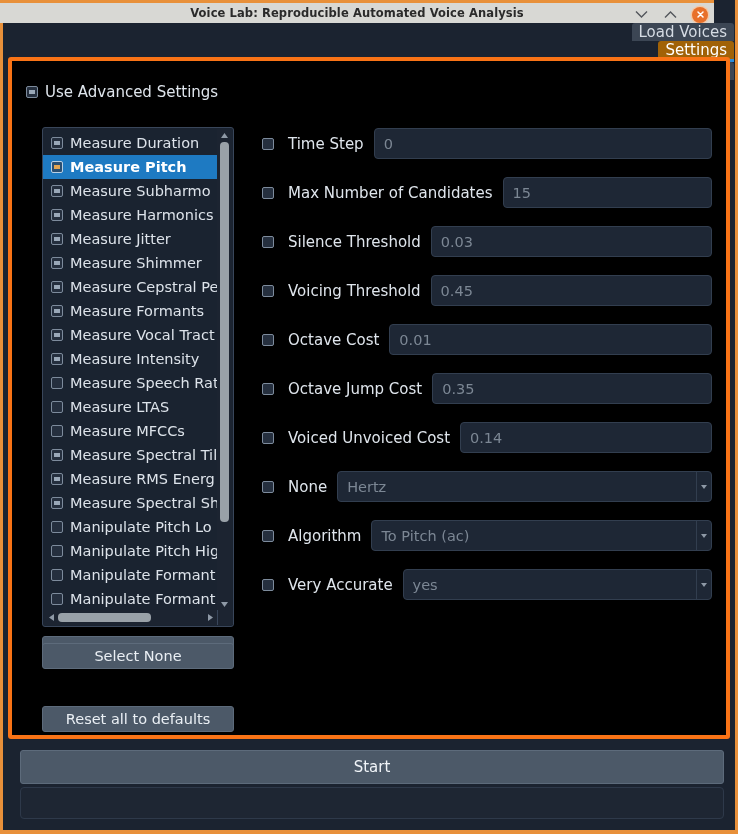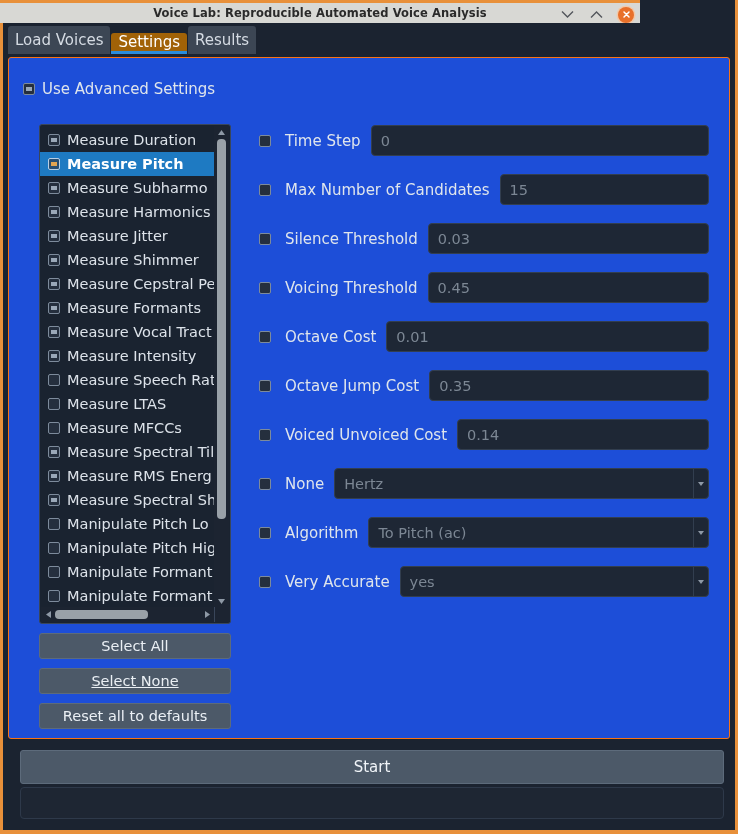--- a/index.html
+++ b/index.html
@@ -20,21 +20,21 @@
     border-left: 3px solid #e8903a;
     border-right: 3px solid #e8903a;
     border-bottom: 4px solid #e8903a;
     border-top: 0;
   }
 
   
   .titlebar {
     position: absolute;
     left: -3px; top: 0;
-    width: 640px; height: 23px;
+    width: 714px; height: 23px;
     background: #d8d8d4;
     display: flex;
     align-items: center;
     justify-content: center;
     border-top: 3px solid #e8903a;
   }
   .titlebar-text {
     font-size: 11.5px;
     font-weight: bold;
     color: #2a2a2a;
@@ -66,20 +66,21 @@
 
   
   .tabbar {
     position: absolute;
     left: 0; top: 23px;
     width: 732px; height: 31px;
     background: #1b2330;
     display: flex;
     align-items: flex-end;
     padding-left: 5px;
+    flex-direction: column;
   }
   .tab {
     height: 28px;
     padding: 0 7px;
     display: flex;
     align-items: center;
     font-size: 15px;
     color: #d5dbe3;
     background: #3c4654;
     border-radius: 3px 3px 0 0;
@@ -91,22 +92,22 @@
     color: #ffffff;
     border-bottom: 3px solid #2a8ddd;
     height: 21px;
   }
 
   
   .body-panel {
     position: absolute;
     left: 5px; top: 57px;
     width: 722px; height: 682px;
-    background: #1d4ed8;
-    border: 1px solid #f97316;
+    background: #000000;
+    border: 4px solid #f97316;
     border-radius: 3px;
   }
 
   
   .adv-row {
     position: absolute;
     left: 14px; top: 22px;
     display: flex;
     align-items: center;
     gap: 7px;
@@ -249,21 +250,21 @@
     border-radius: 3px;
     color: #eaeff4;
     font-size: 14.5px;
     font-family: inherit;
     display: flex;
     align-items: center;
     justify-content: center;
     white-space: nowrap;
   }
   .btn-select-all   { top: 575px; }
-  .btn-select-none  { top: 610px; text-decoration: underline; }
+  .btn-select-none  { top: 582px; }
   .btn-reset        { top: 645px; }
 
   
   .settings {
     position: absolute;
     left: 250px; top: 66px;
     width: 450px;
   }
   .srow {
     position: relative;

